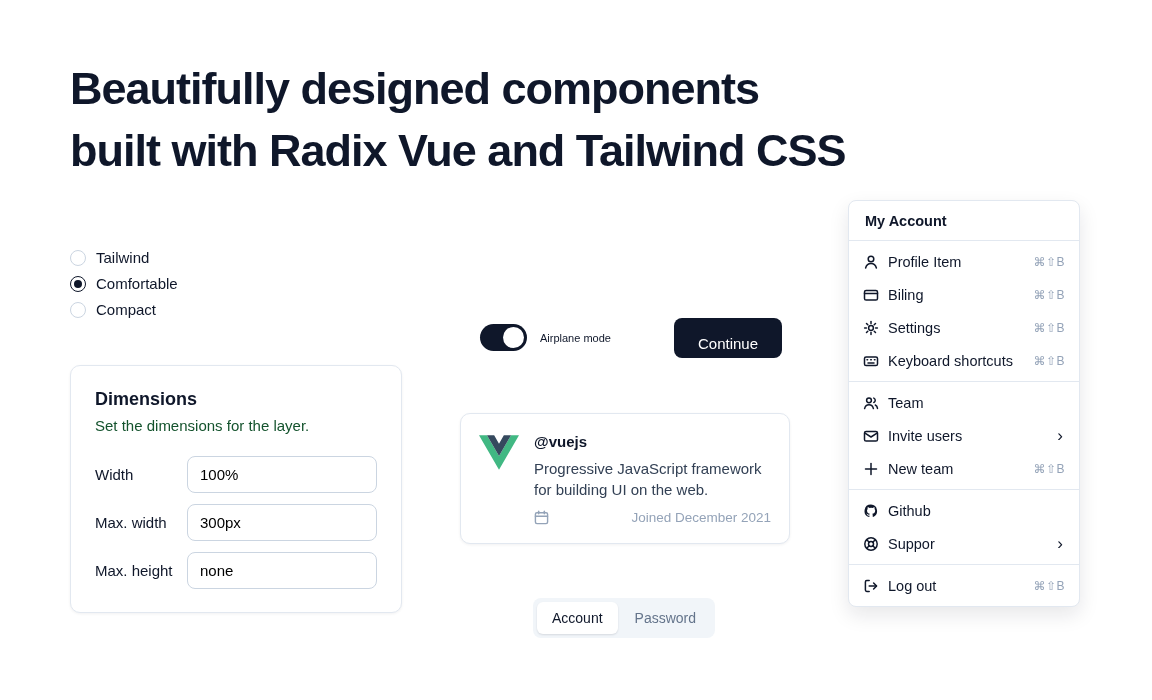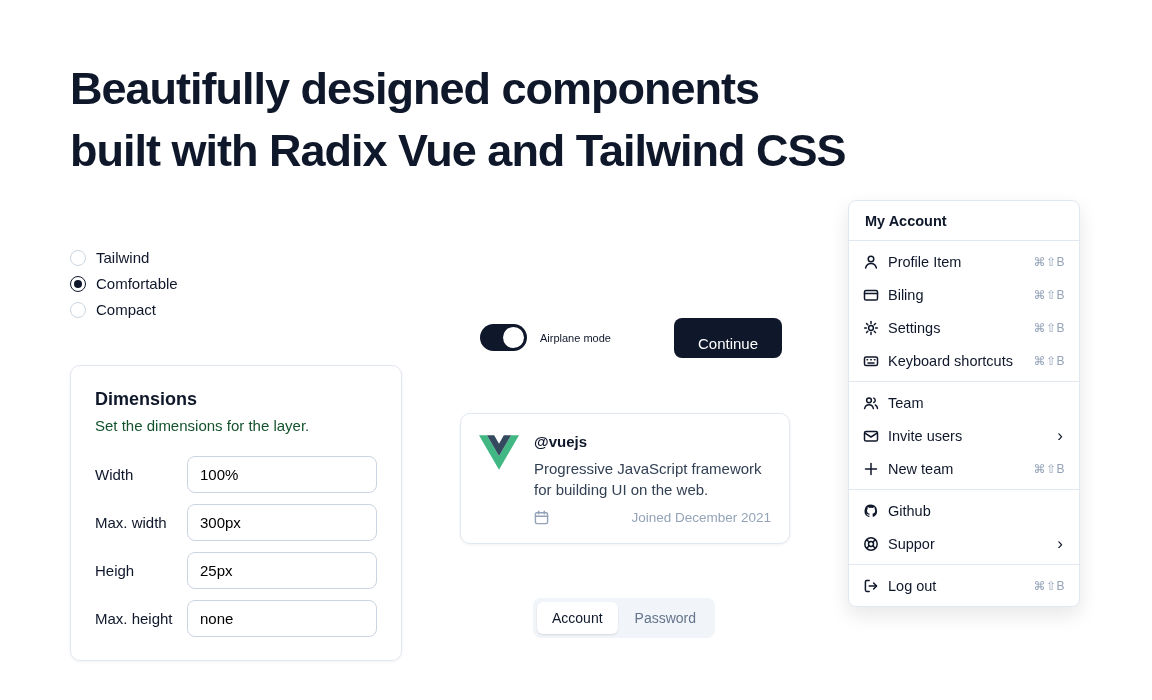--- a/index.html
+++ b/index.html
@@ -92,24 +92,20 @@
     <div class="dim-sub">Set the dimensions for the layer.</div>
     <div class="dim-row">
       <span class="dim-label">Width</span>
       <input class="dim-input" value="100%" style="">
     </div>
     <div class="dim-row">
       <span class="dim-label">Max. width</span>
       <input class="dim-input" value="300px" style="">
     </div>
     <div class="dim-row">
-      <span class="dim-label">Heigh</span>
-      <input class="dim-input" value="25px" style="">
-    </div>
-    <div class="dim-row">
       <span class="dim-label">Max. height</span>
       <input class="dim-input" value="none" style="">
     </div>
   </div>
 
   <div class="toggle-row">
     <div class="switch">
       <div class="knob"></div>
     </div>
     <span class="toggle-label">Airplane mode</span>

